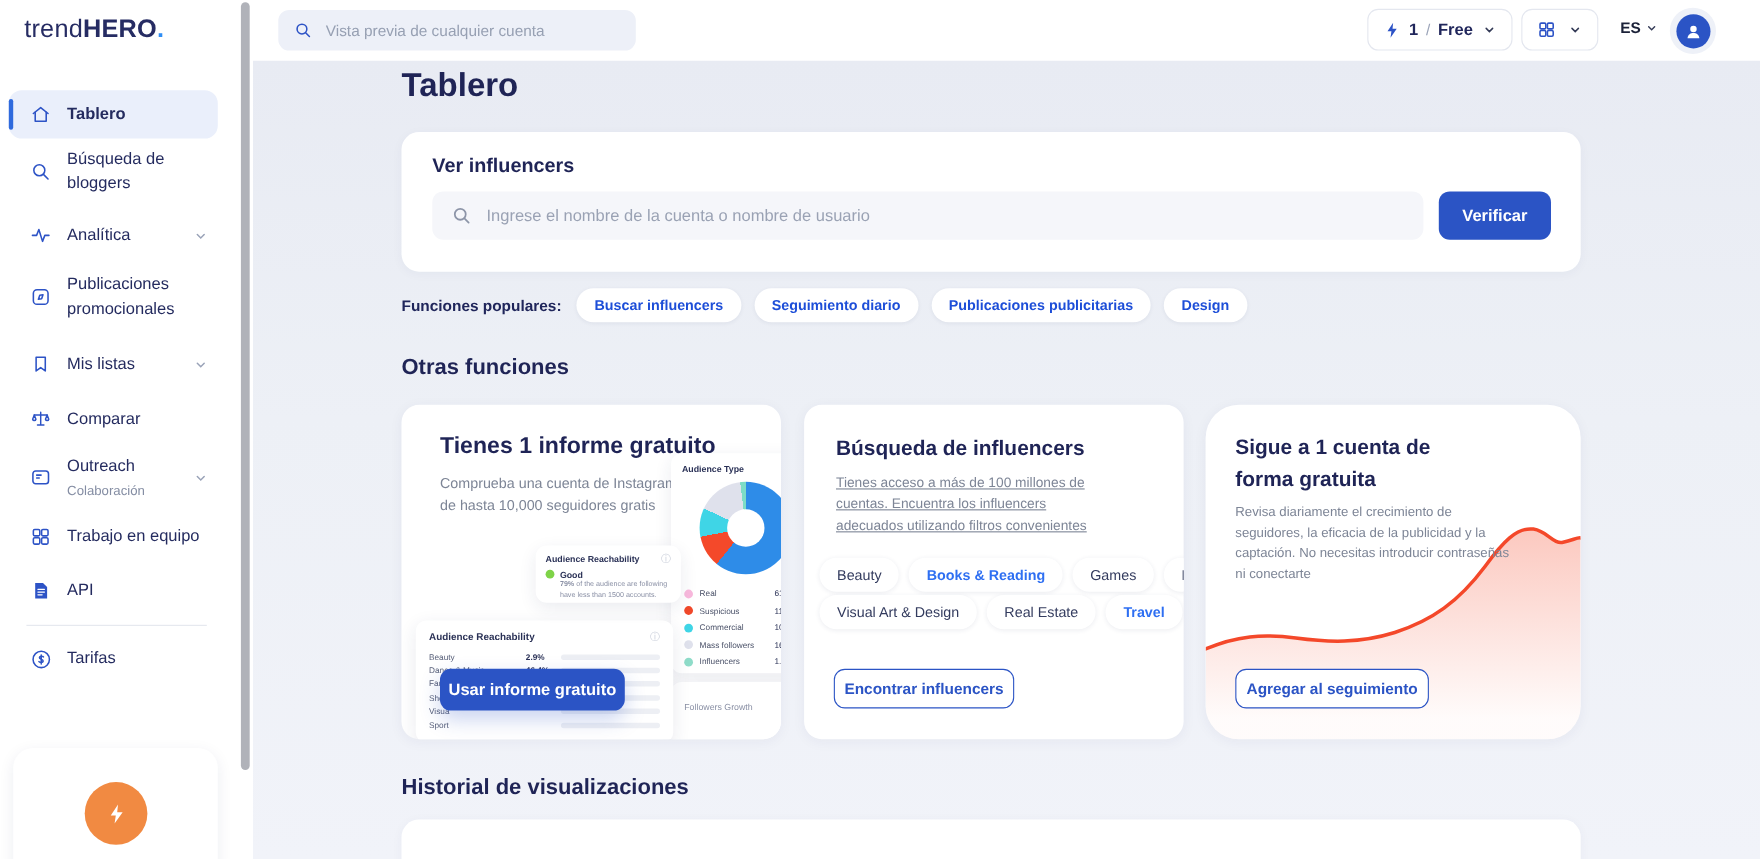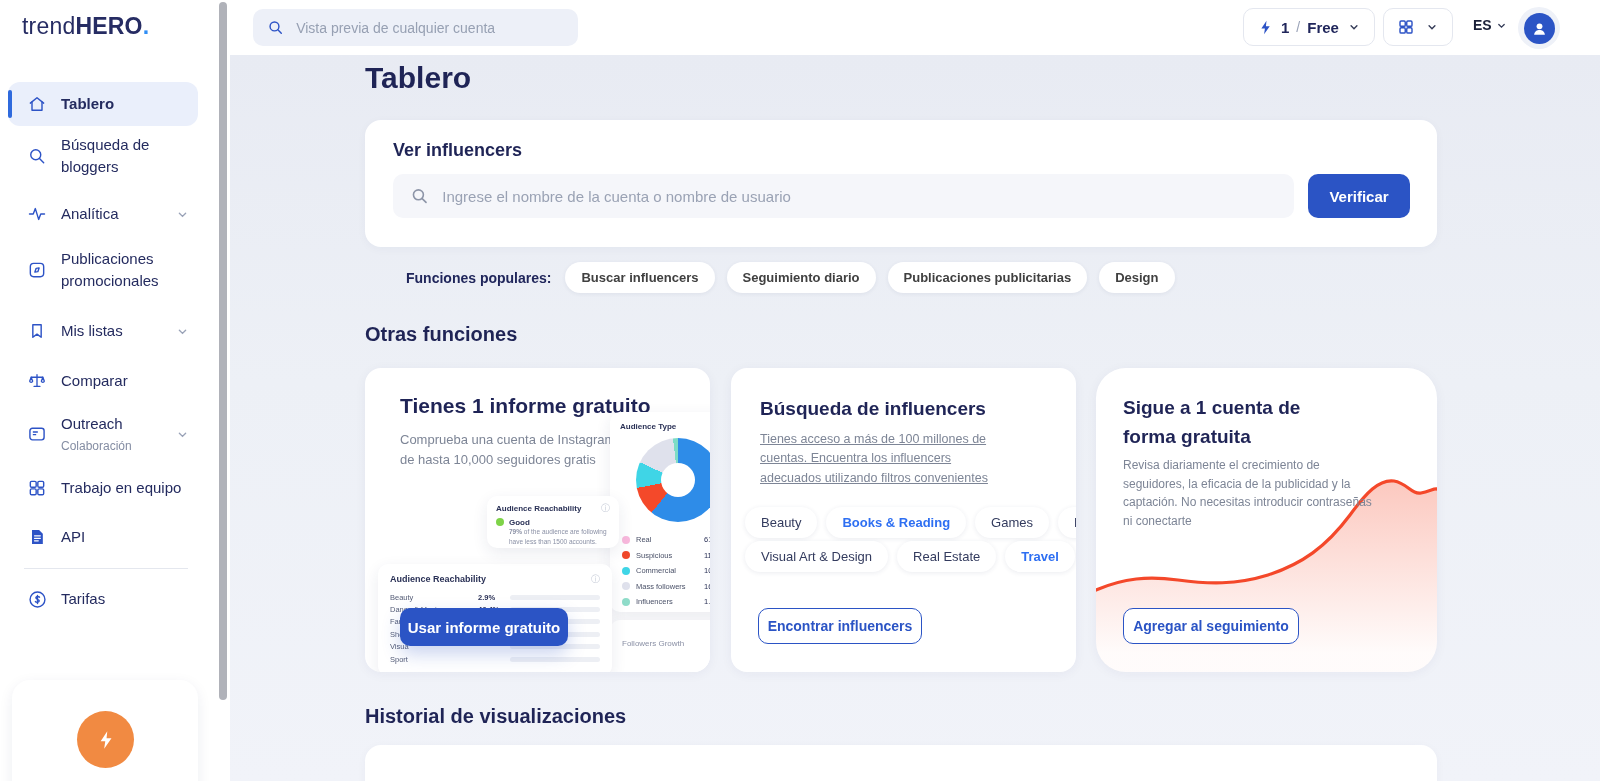--- a/index.html
+++ b/index.html
@@ -59,23 +59,23 @@
   .vc-input { position:absolute; left:28px; top:54px; width:901px; height:44px; background:#f5f6fa;
               border-radius:10px; display:flex; align-items:center; gap:13px; padding:0 17px; }
   .vc-input input { border:none; outline:none; background:transparent; font-size:15px; color:#3a4261;
                     width:100%; font-family:inherit; }
   .vc-input input::placeholder { color:#9aa2b4; }
   .vc-btn { position:absolute; left:943px; top:54px; width:102px; height:44px; background:#2b54c5;
             color:#fff; border:none; border-radius:10px; font-size:15px; font-weight:700;
             font-family:inherit; cursor:pointer; }
 
   .popular { position:absolute; left:135px; top:207px; display:flex; align-items:center; gap:12px; }
-  .pop-label { font-size:14px; font-weight:700; color:#20265b; margin-right:2px;margin-left:41px; }
+  .pop-label { font-size:14px; font-weight:700; color:#20265b; margin-right:2px; }
   .chip { background:#fff; border-radius:16px; padding:8px 16px; font-size:13px; font-weight:600;
-          color:#404040; box-shadow:0 1px 4px rgba(30,40,90,.07); cursor:pointer; white-space:nowrap; }
+          color:#1d4ed8; box-shadow:0 1px 4px rgba(30,40,90,.07); cursor:pointer; white-space:nowrap; }
 
   .h2 { position:absolute; left:135px; font-size:20px; font-weight:700; color:#1f2456; }
 
   .fcard { position:absolute; top:313px; height:304px; background:#fff; border-radius:16px;
            overflow:hidden; box-shadow:0 2px 12px rgba(30,40,90,.05); }
   .card1 { left:135px; width:345px; }
   .card2 { left:501px; width:345px; }
   .card3 { left:866px; width:341px;border-radius:30px; }
   .fc-title { position:absolute; font-size:21px; font-weight:700; color:#1f2456; }
   .fc-desc { position:absolute; font-size:13px; line-height:1.55; color:#7d8596; }

